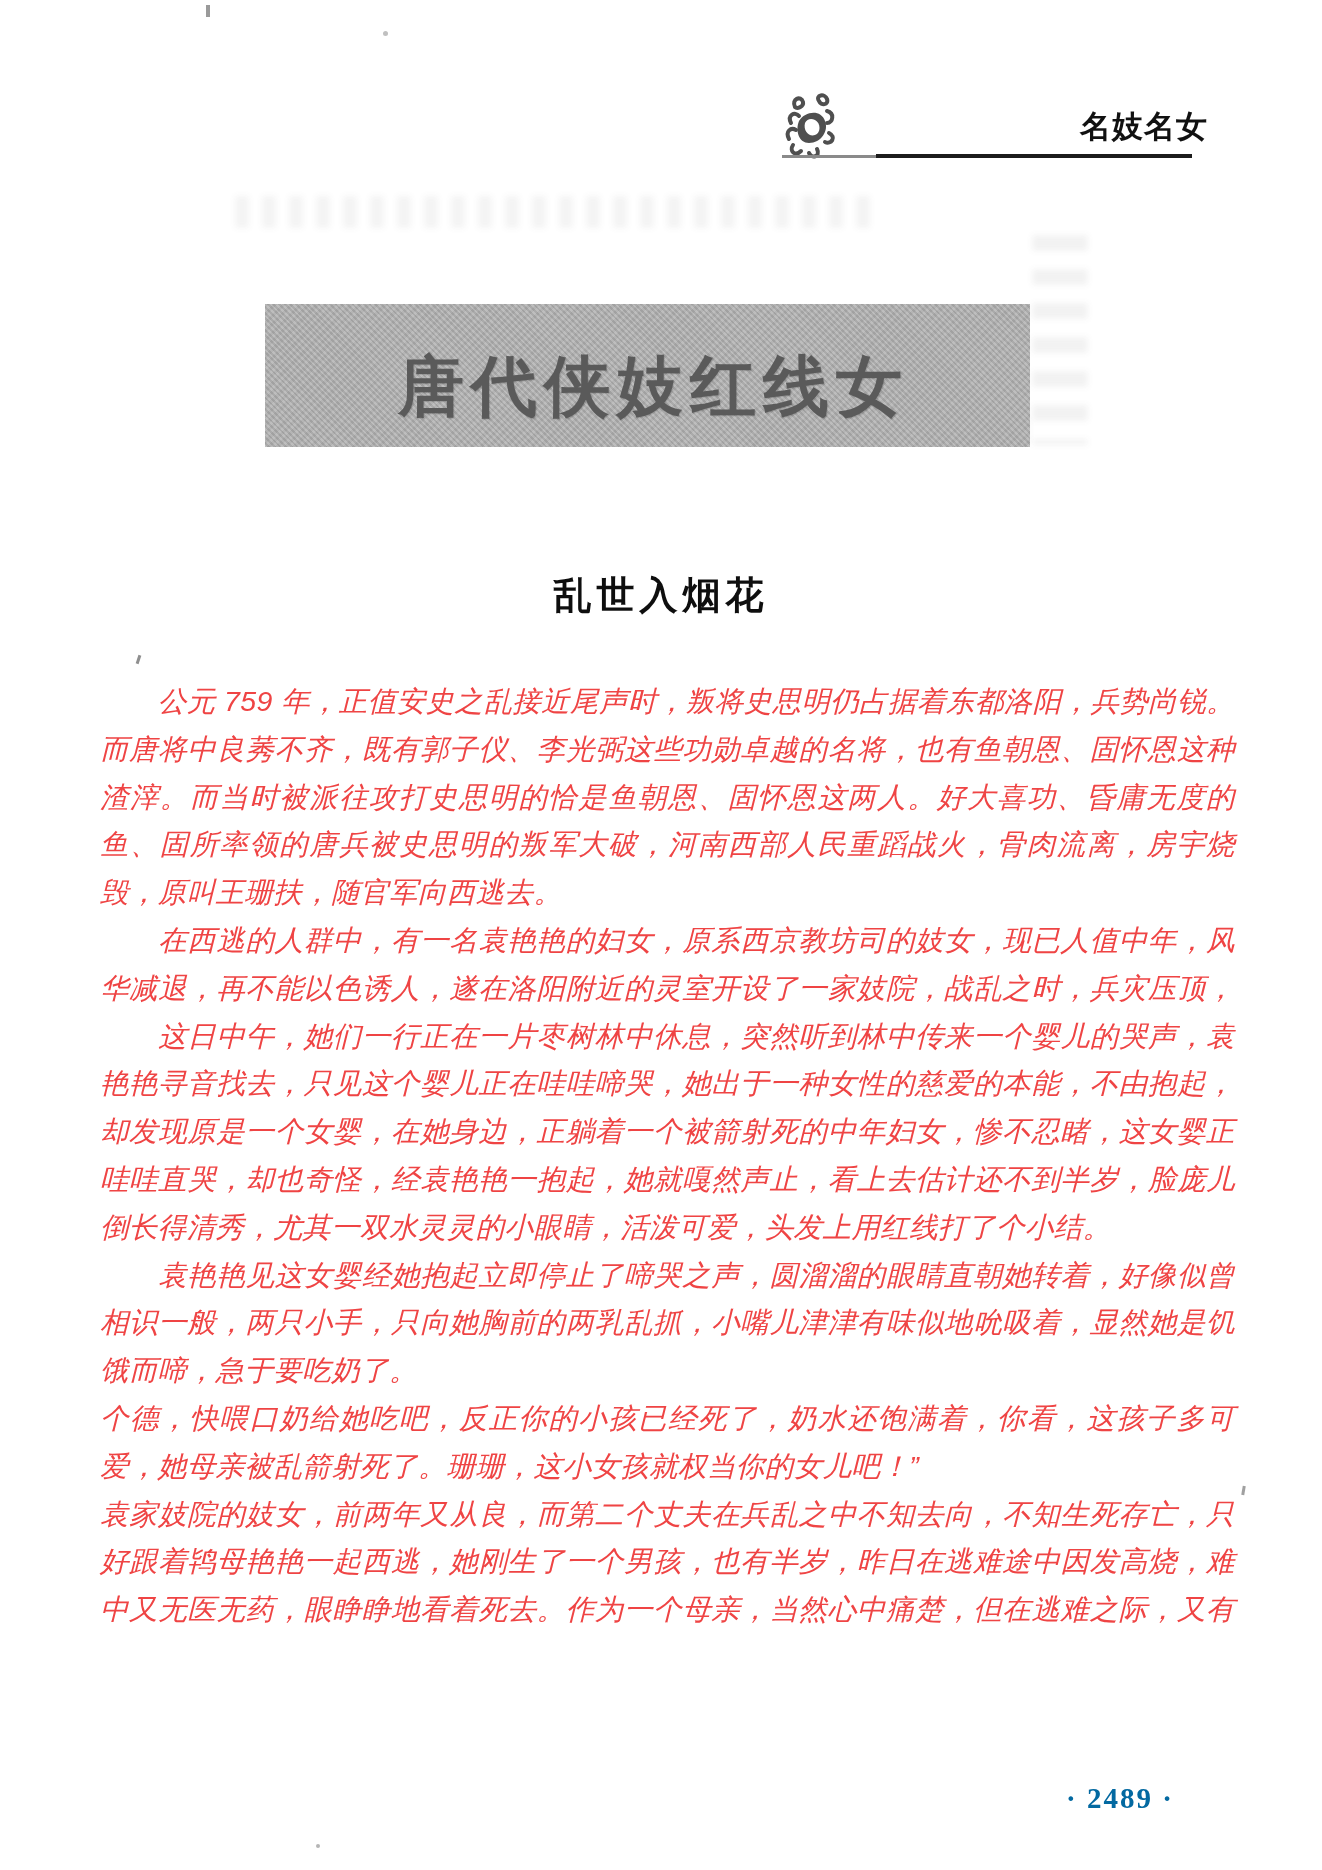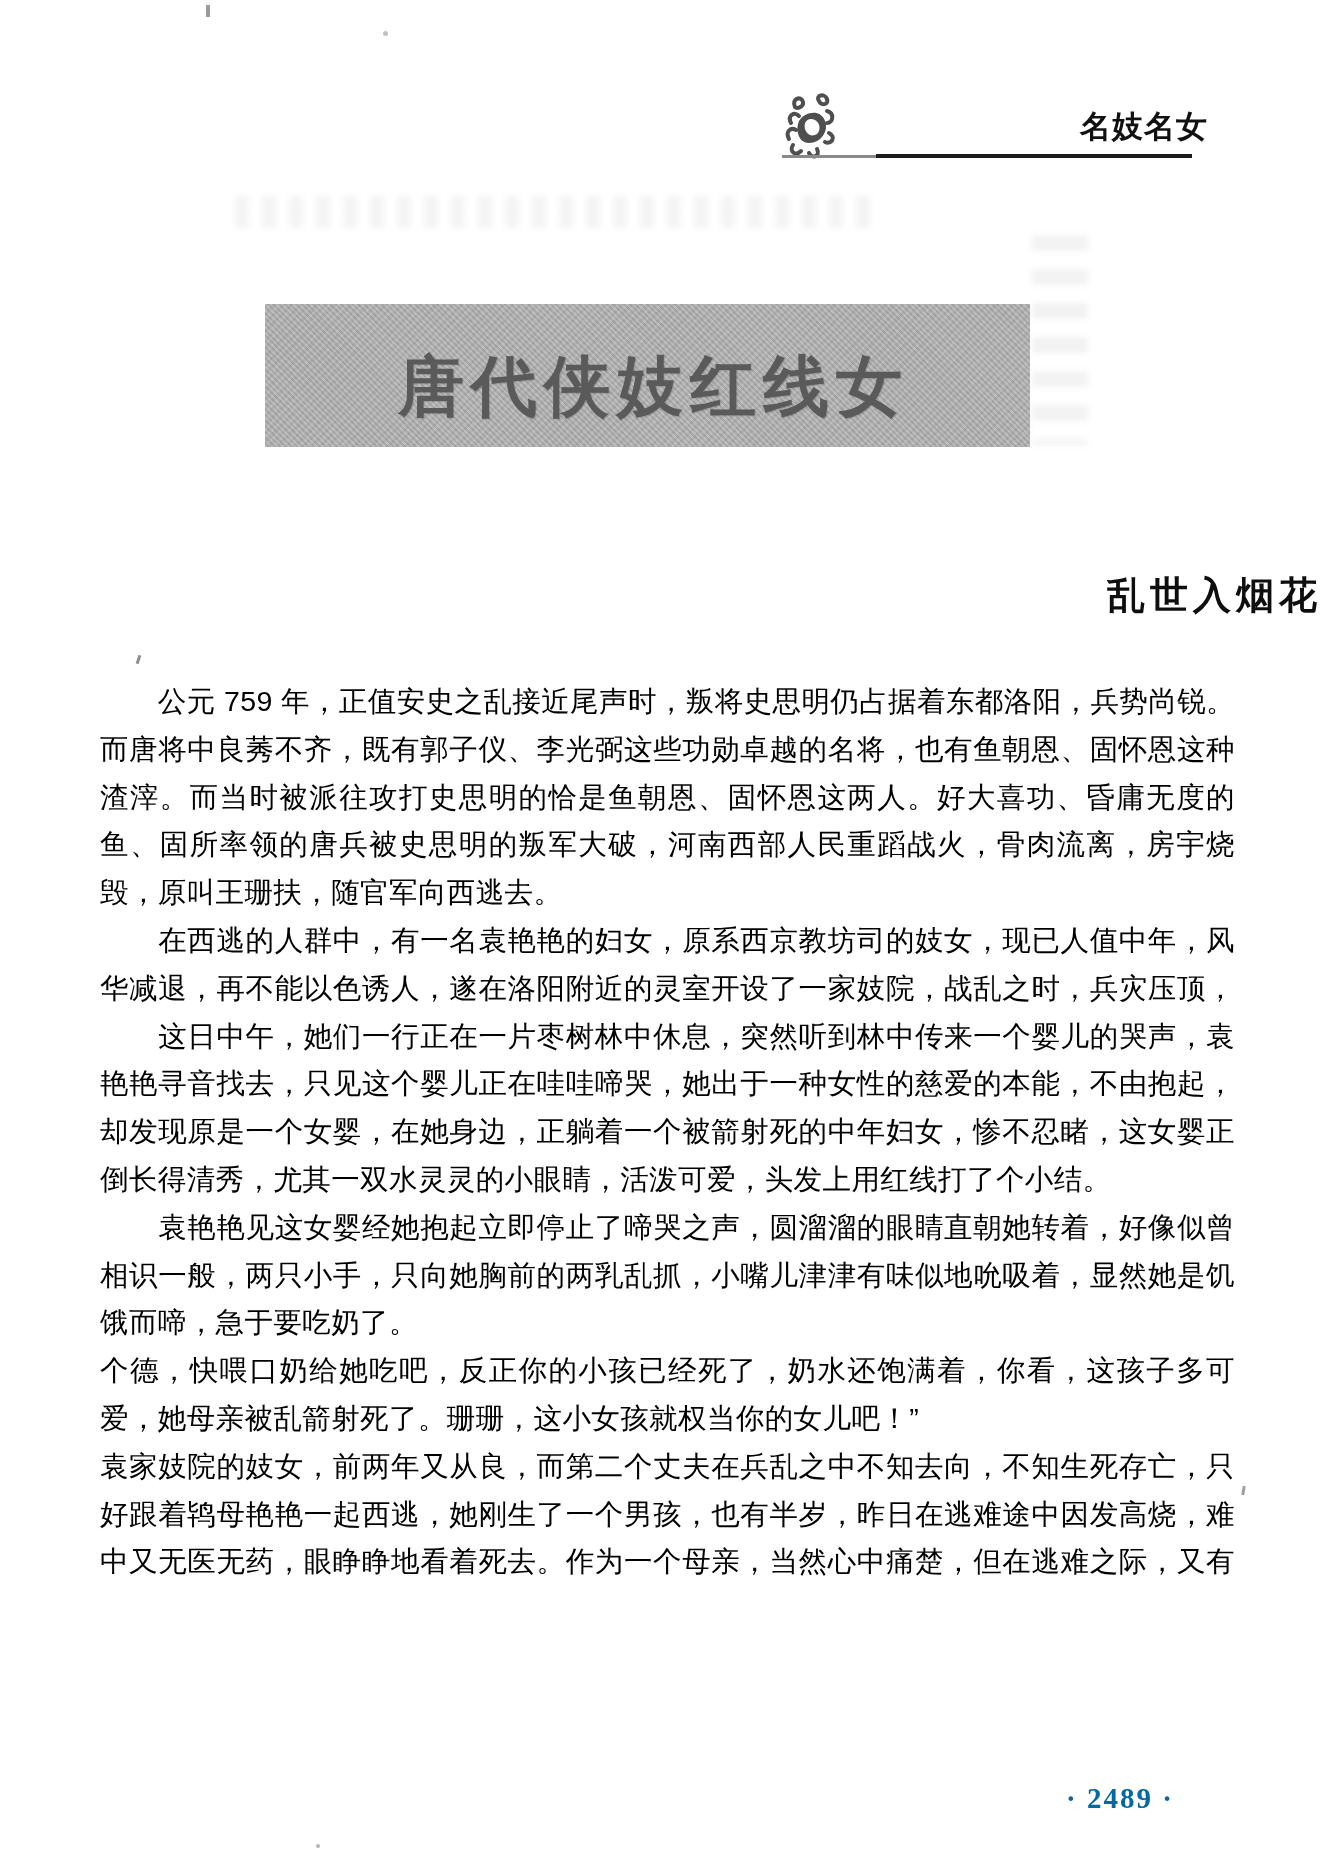--- a/index.html
+++ b/index.html
@@ -23,25 +23,25 @@
   
   .smudge{position:absolute;filter:blur(3px);pointer-events:none;}
   #smudge-top{left:235px;top:196px;width:640px;height:32px;opacity:.5;
         background:repeating-linear-gradient(90deg,rgba(70,70,70,.12) 0 14px,rgba(0,0,0,0) 14px 27px);}
   #smudge-right{left:1032px;top:235px;width:56px;height:210px;opacity:.55;
         background:repeating-linear-gradient(180deg,rgba(70,70,70,.12) 0 16px,rgba(0,0,0,0) 16px 34px);}
   #smudge-bottom{left:270px;top:418px;width:760px;height:24px;opacity:.35;
         background:repeating-linear-gradient(90deg,rgba(70,70,70,.12) 0 16px,rgba(0,0,0,0) 16px 30px);}
 
   
-  #section-heading{position:absolute;left:0;top:570px;width:1322px;text-align:right;
+  #section-heading{position:absolute;left:0;top:570px;width:1322px;text-align:center;
         font-size:38px;font-weight:bold;letter-spacing:5px;color:#0e0e0e;}
 
   
-  #body-text{position:absolute;left:100px;top:678px;width:1135px;font-size:28.5px;color:#000000;}
+  #body-text{position:absolute;left:100px;top:678px;width:1135px;font-size:28.5px;color:#ef4444;font-style:italic;}
   .text-line{height:47.8px;line-height:47.8px;white-space:nowrap;letter-spacing:.4px;text-align:left;}
   .text-line.justified{white-space:normal;text-align:justify;text-align-last:justify;
         -moz-text-align-last:justify;text-justify:inter-character;}
 
   
   #page-number{position:absolute;left:1040px;top:1782px;width:160px;text-align:center;
         font-family:"Liberation Serif",serif;font-size:29px;font-weight:bold;color:#0369a1;
         letter-spacing:2px;white-space:nowrap;}
 
   
@@ -97,20 +97,21 @@
       <div class="text-line justified">　　公元 759 年，正值安史之乱接近尾声时，叛将史思明仍占据着东都洛阳，兵势尚锐。</div>
       <div class="text-line justified">而唐将中良莠不齐，既有郭子仪、李光弼这些功勋卓越的名将，也有鱼朝恩、固怀恩这种</div>
       <div class="text-line justified">渣滓。而当时被派往攻打史思明的恰是鱼朝恩、固怀恩这两人。好大喜功、昏庸无度的</div>
       <div class="text-line justified">鱼、固所率领的唐兵被史思明的叛军大破，河南西部人民重蹈战火，骨肉流离，房宇烧</div>
       <div class="text-line">毁，原叫王珊扶，随官军向西逃去。</div>
       <div class="text-line justified">　　在西逃的人群中，有一名袁艳艳的妇女，原系西京教坊司的妓女，现已人值中年，风</div>
       <div class="text-line justified">华减退，再不能以色诱人，遂在洛阳附近的灵室开设了一家妓院，战乱之时，兵灾压顶，</div>
       <div class="text-line justified">　　这日中午，她们一行正在一片枣树林中休息，突然听到林中传来一个婴儿的哭声，袁</div>
       <div class="text-line justified">艳艳寻音找去，只见这个婴儿正在哇哇啼哭，她出于一种女性的慈爱的本能，不由抱起，</div>
       <div class="text-line justified">却发现原是一个女婴，在她身边，正躺着一个被箭射死的中年妇女，惨不忍睹，这女婴正</div>
+      <div class="text-line justified">哇哇直哭，却也奇怪，经袁艳艳一抱起，她就嘎然声止，看上去估计还不到半岁，脸庞儿</div>
       <div class="text-line">倒长得清秀，尤其一双水灵灵的小眼睛，活泼可爱，头发上用红线打了个小结。</div>
       <div class="text-line justified">　　袁艳艳见这女婴经她抱起立即停止了啼哭之声，圆溜溜的眼睛直朝她转着，好像似曾</div>
       <div class="text-line justified">相识一般，两只小手，只向她胸前的两乳乱抓，小嘴儿津津有味似地吮吸着，显然她是饥</div>
       <div class="text-line">饿而啼，急于要吃奶了。</div>
       <div class="text-line justified">个德，快喂口奶给她吃吧，反正你的小孩已经死了，奶水还饱满着，你看，这孩子多可</div>
       <div class="text-line">爱，她母亲被乱箭射死了。珊珊，这小女孩就权当你的女儿吧！”</div>
       <div class="text-line justified">袁家妓院的妓女，前两年又从良，而第二个丈夫在兵乱之中不知去向，不知生死存亡，只</div>
       <div class="text-line justified">好跟着鸨母艳艳一起西逃，她刚生了一个男孩，也有半岁，昨日在逃难途中因发高烧，难</div>
       <div class="text-line justified">中又无医无药，眼睁睁地看着死去。作为一个母亲，当然心中痛楚，但在逃难之际，又有</div>
     </div>

